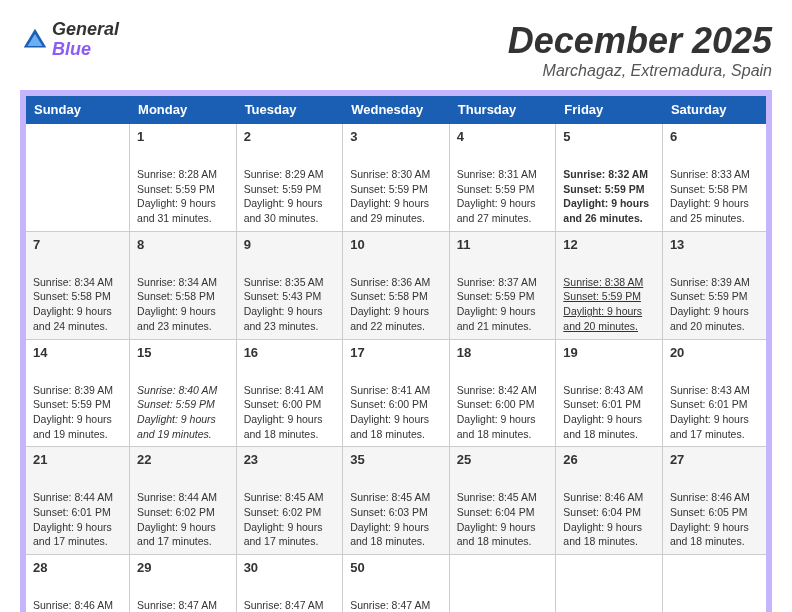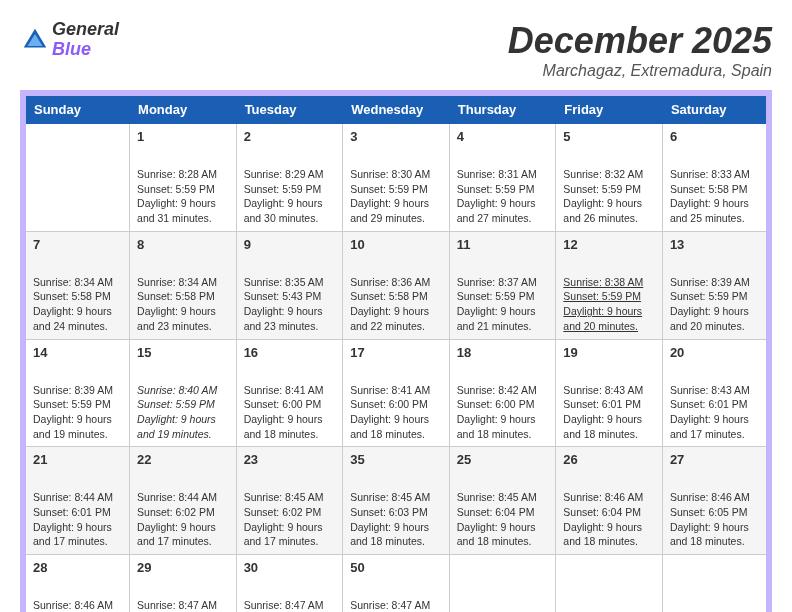--- a/index.html
+++ b/index.html
@@ -148,21 +148,21 @@
 Daylight: 9 hours and 29 minutes.</div>
         </td>
         <td>
           <div class="day-number">4</div>
           <div class="day-info" style="white-space: pre-line;">Sunrise: 8:31 AM
 Sunset: 5:59 PM
 Daylight: 9 hours and 27 minutes.</div>
         </td>
         <td>
           <div class="day-number">5</div>
-          <div class="day-info" style="white-space: pre-line;">Sunrise: 8:32 AM
+          <div class="day-info" style="white-space: pre-line; font-weight: bold;">Sunrise: 8:32 AM
 Sunset: 5:59 PM
 Daylight: 9 hours and 26 minutes.</div>
         </td>
         <td>
           <div class="day-number">6</div>
           <div class="day-info" style="white-space: pre-line;">Sunrise: 8:33 AM
 Sunset: 5:58 PM
 Daylight: 9 hours and 25 minutes.</div>
         </td>
       </tr>

